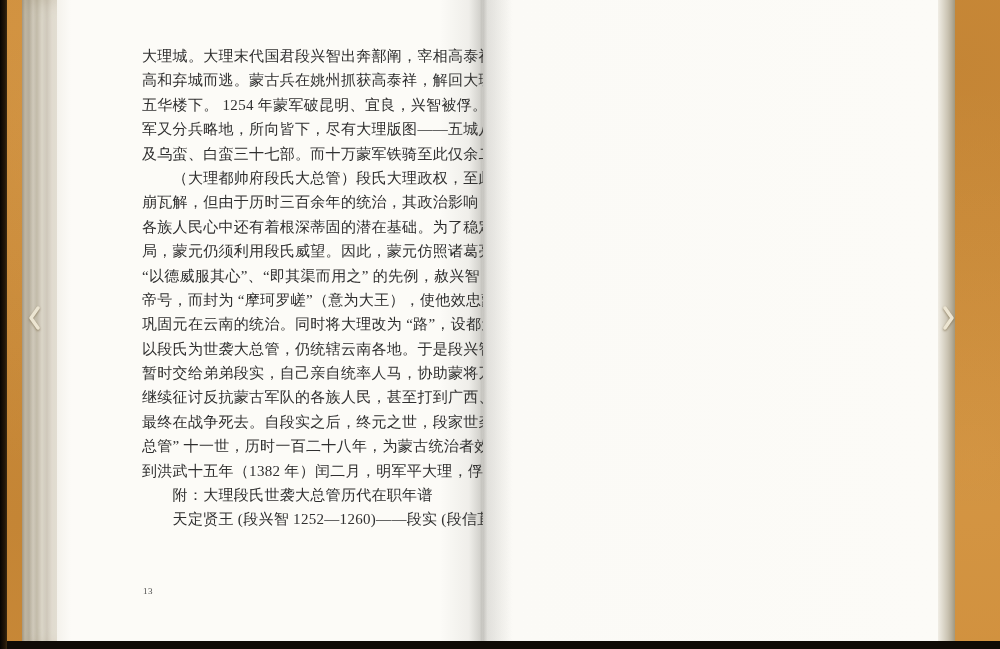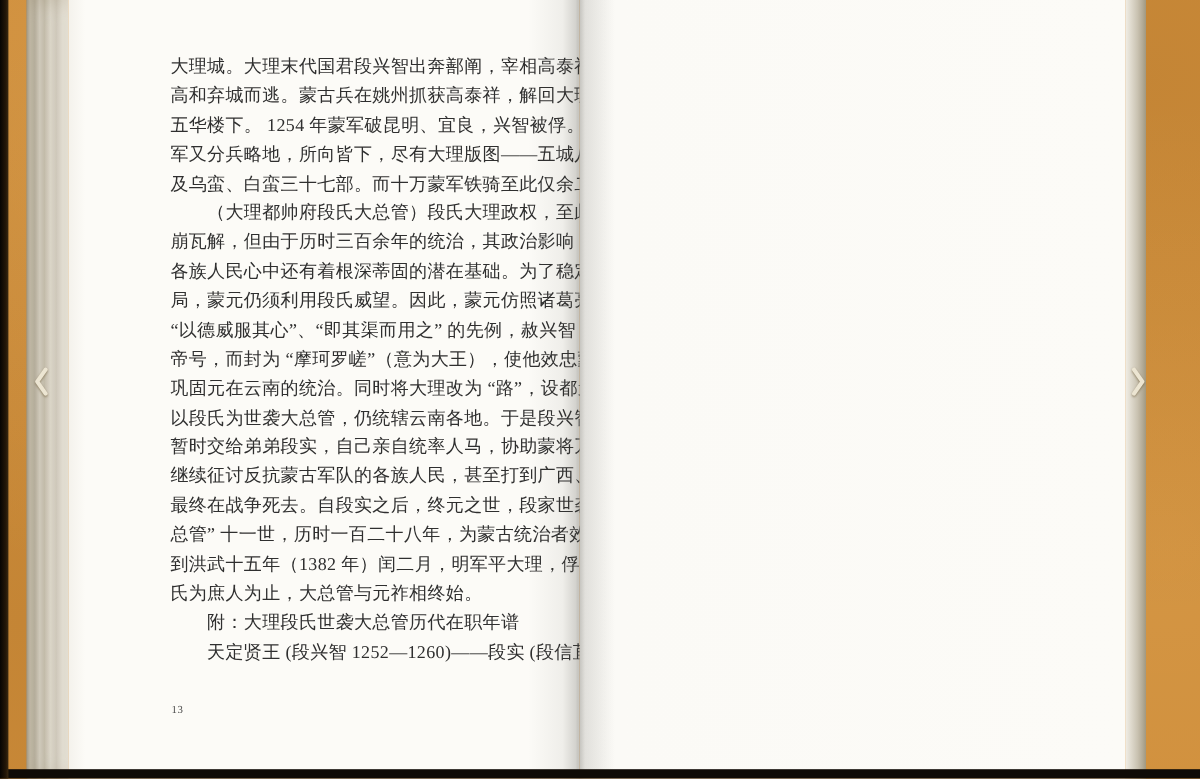--- a/index.html
+++ b/index.html
@@ -102,21 +102,20 @@
         <div class="tline">局，蒙元仍须利用段氏威望。因此，蒙元仿照诸葛亮南征时</div>
         <div class="tline">“以德威服其心”、“即其渠而用之” 的先例，赦兴智，削其</div>
         <div class="tline">帝号，而封为 “摩珂罗嵯”（意为大王），使他效忠蒙元，以</div>
         <div class="tline">巩固元在云南的统治。同时将大理改为 “路”，设都元帅府，</div>
         <div class="tline">以段氏为世袭大总管，仍统辖云南各地。于是段兴智把政事</div>
         <div class="tline">暂时交给弟弟段实，自己亲自统率人马，协助蒙将兀良哈台</div>
         <div class="tline">继续征讨反抗蒙古军队的各族人民，甚至打到广西、越南，</div>
         <div class="tline">最终在战争死去。自段实之后，终元之世，段家世袭 “大理</div>
         <div class="tline">总管” 十一世，历时一百二十八年，为蒙古统治者效力。直</div>
         <div class="tline">到洪武十五年（1382 年）闰二月，明军平大理，俘段明废段</div>
-        <div class="tline">氏为庶人为止，大总管与元祚相终始。</div>
         <div class="tline">　　附：大理段氏世袭大总管历代在职年谱</div>
         <div class="tline">　　天定贤王 (段兴智 1252—1260)——段实 (段信苴日 1261</div>
       </div>
     <div class="pagenum pn-left">13</div>
   </div>
 
   <div class="page right">
     
     
   </div>

